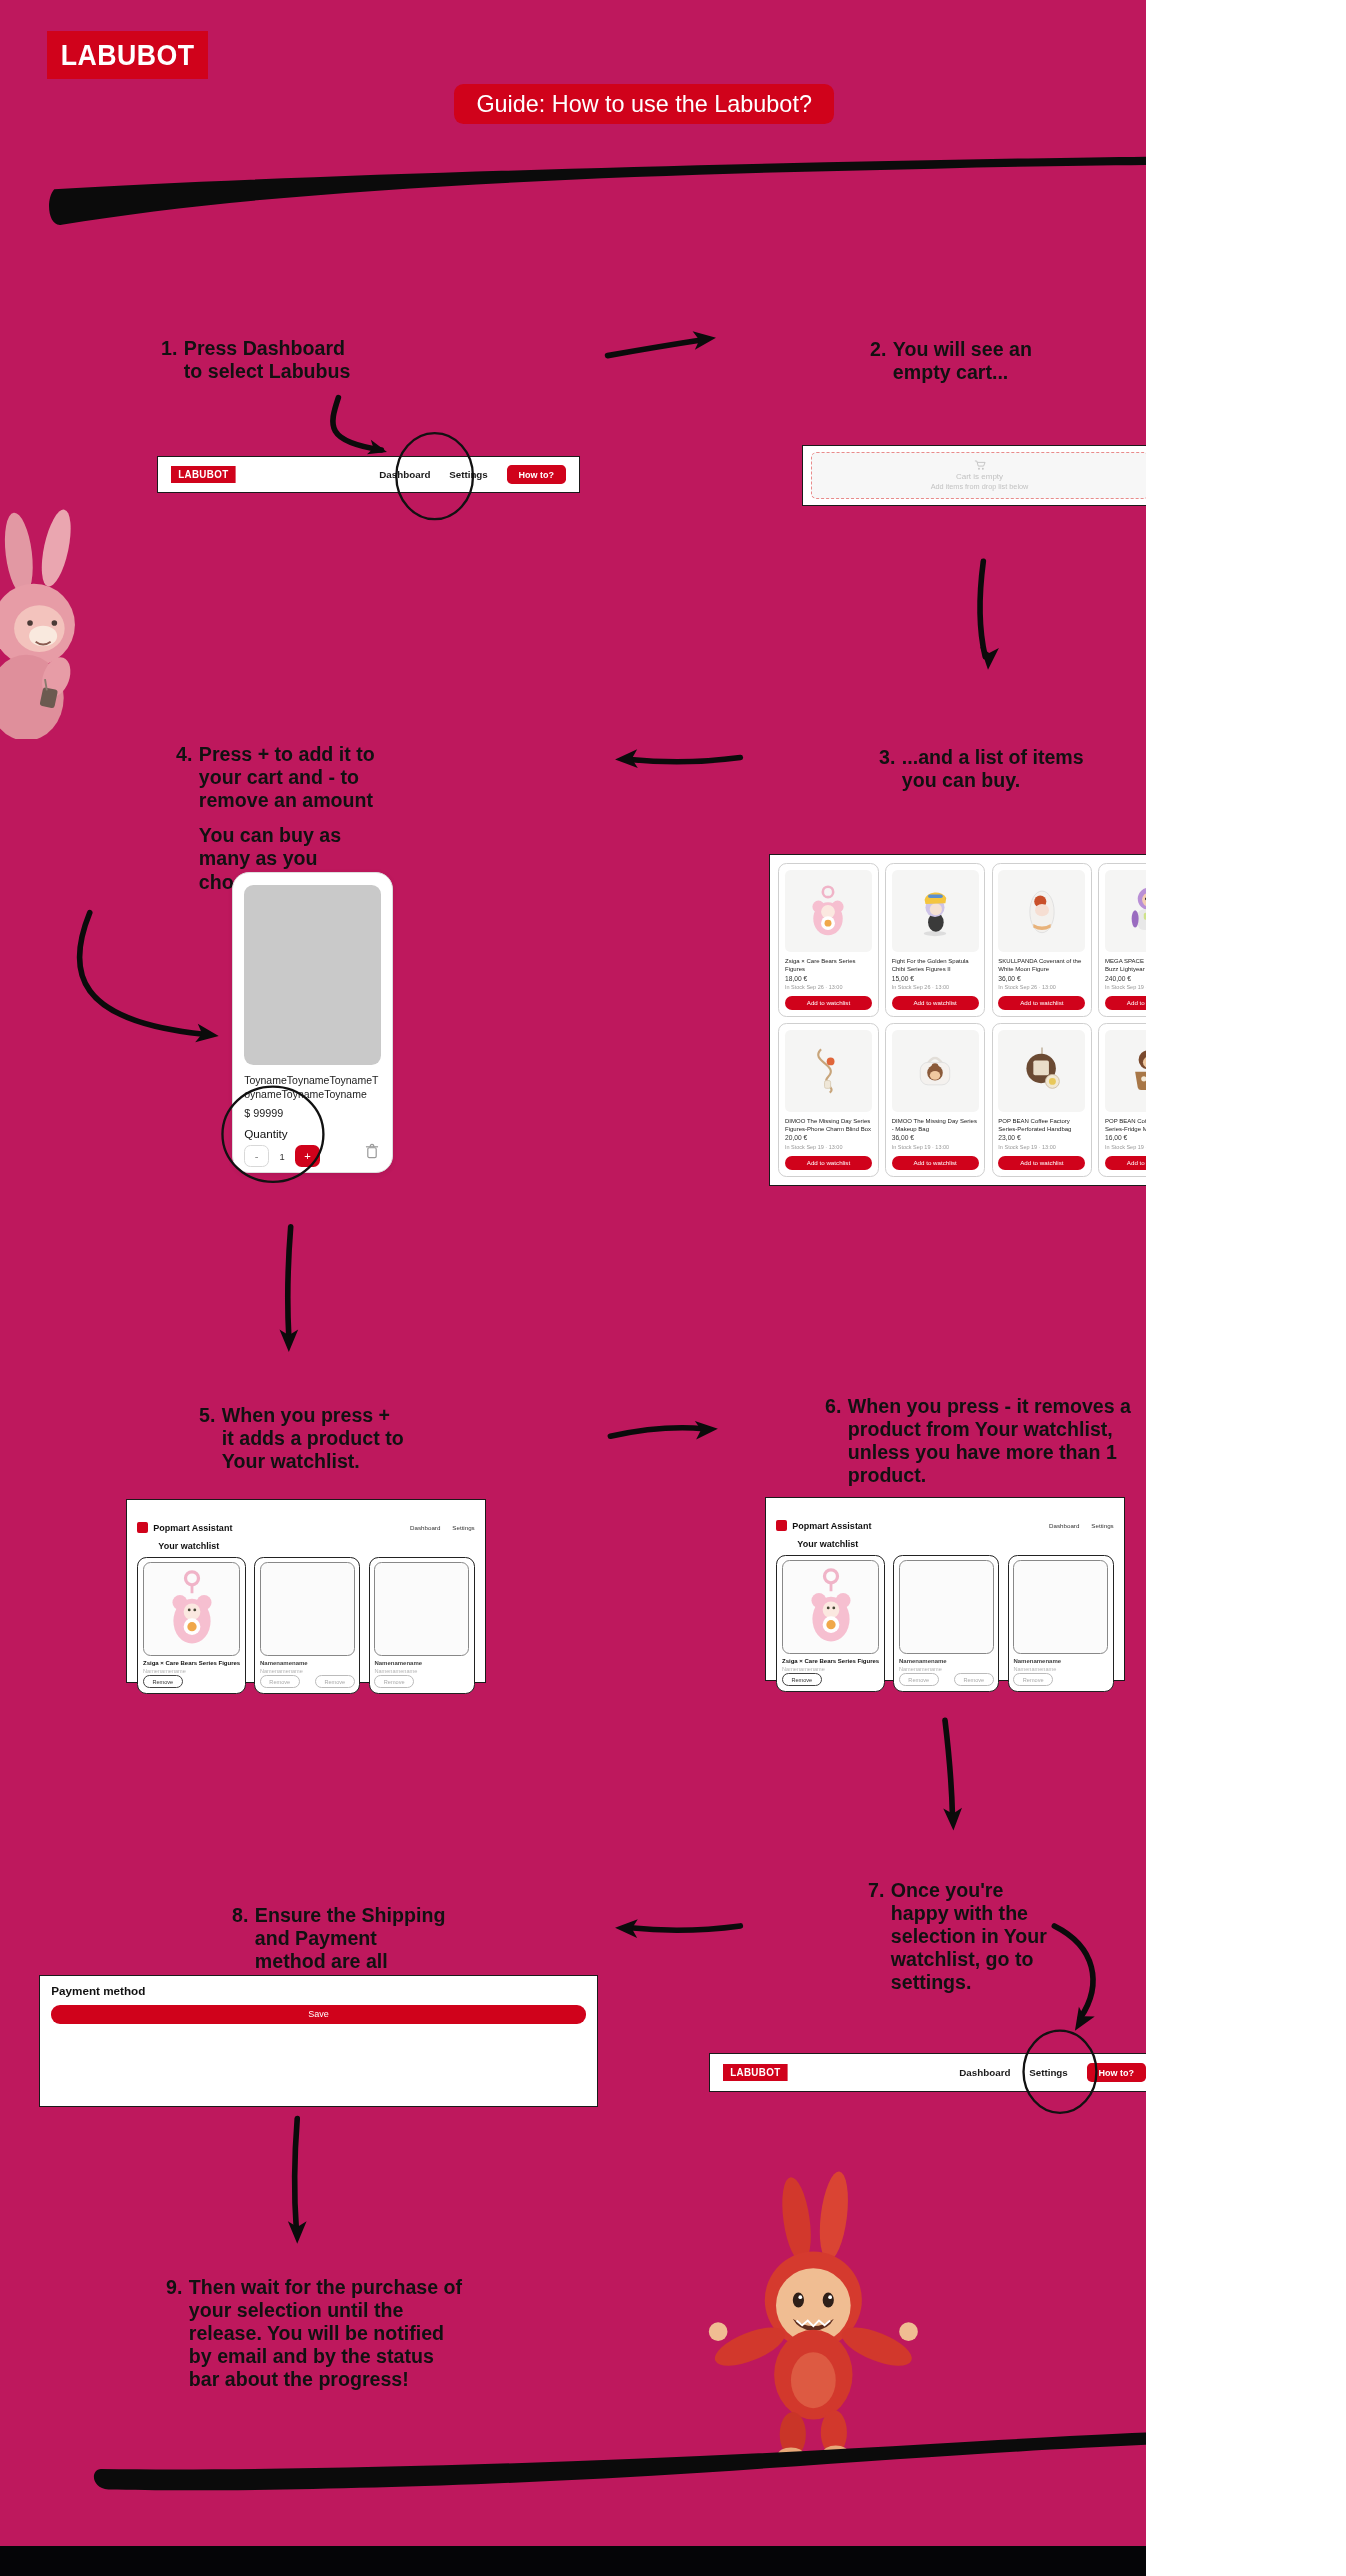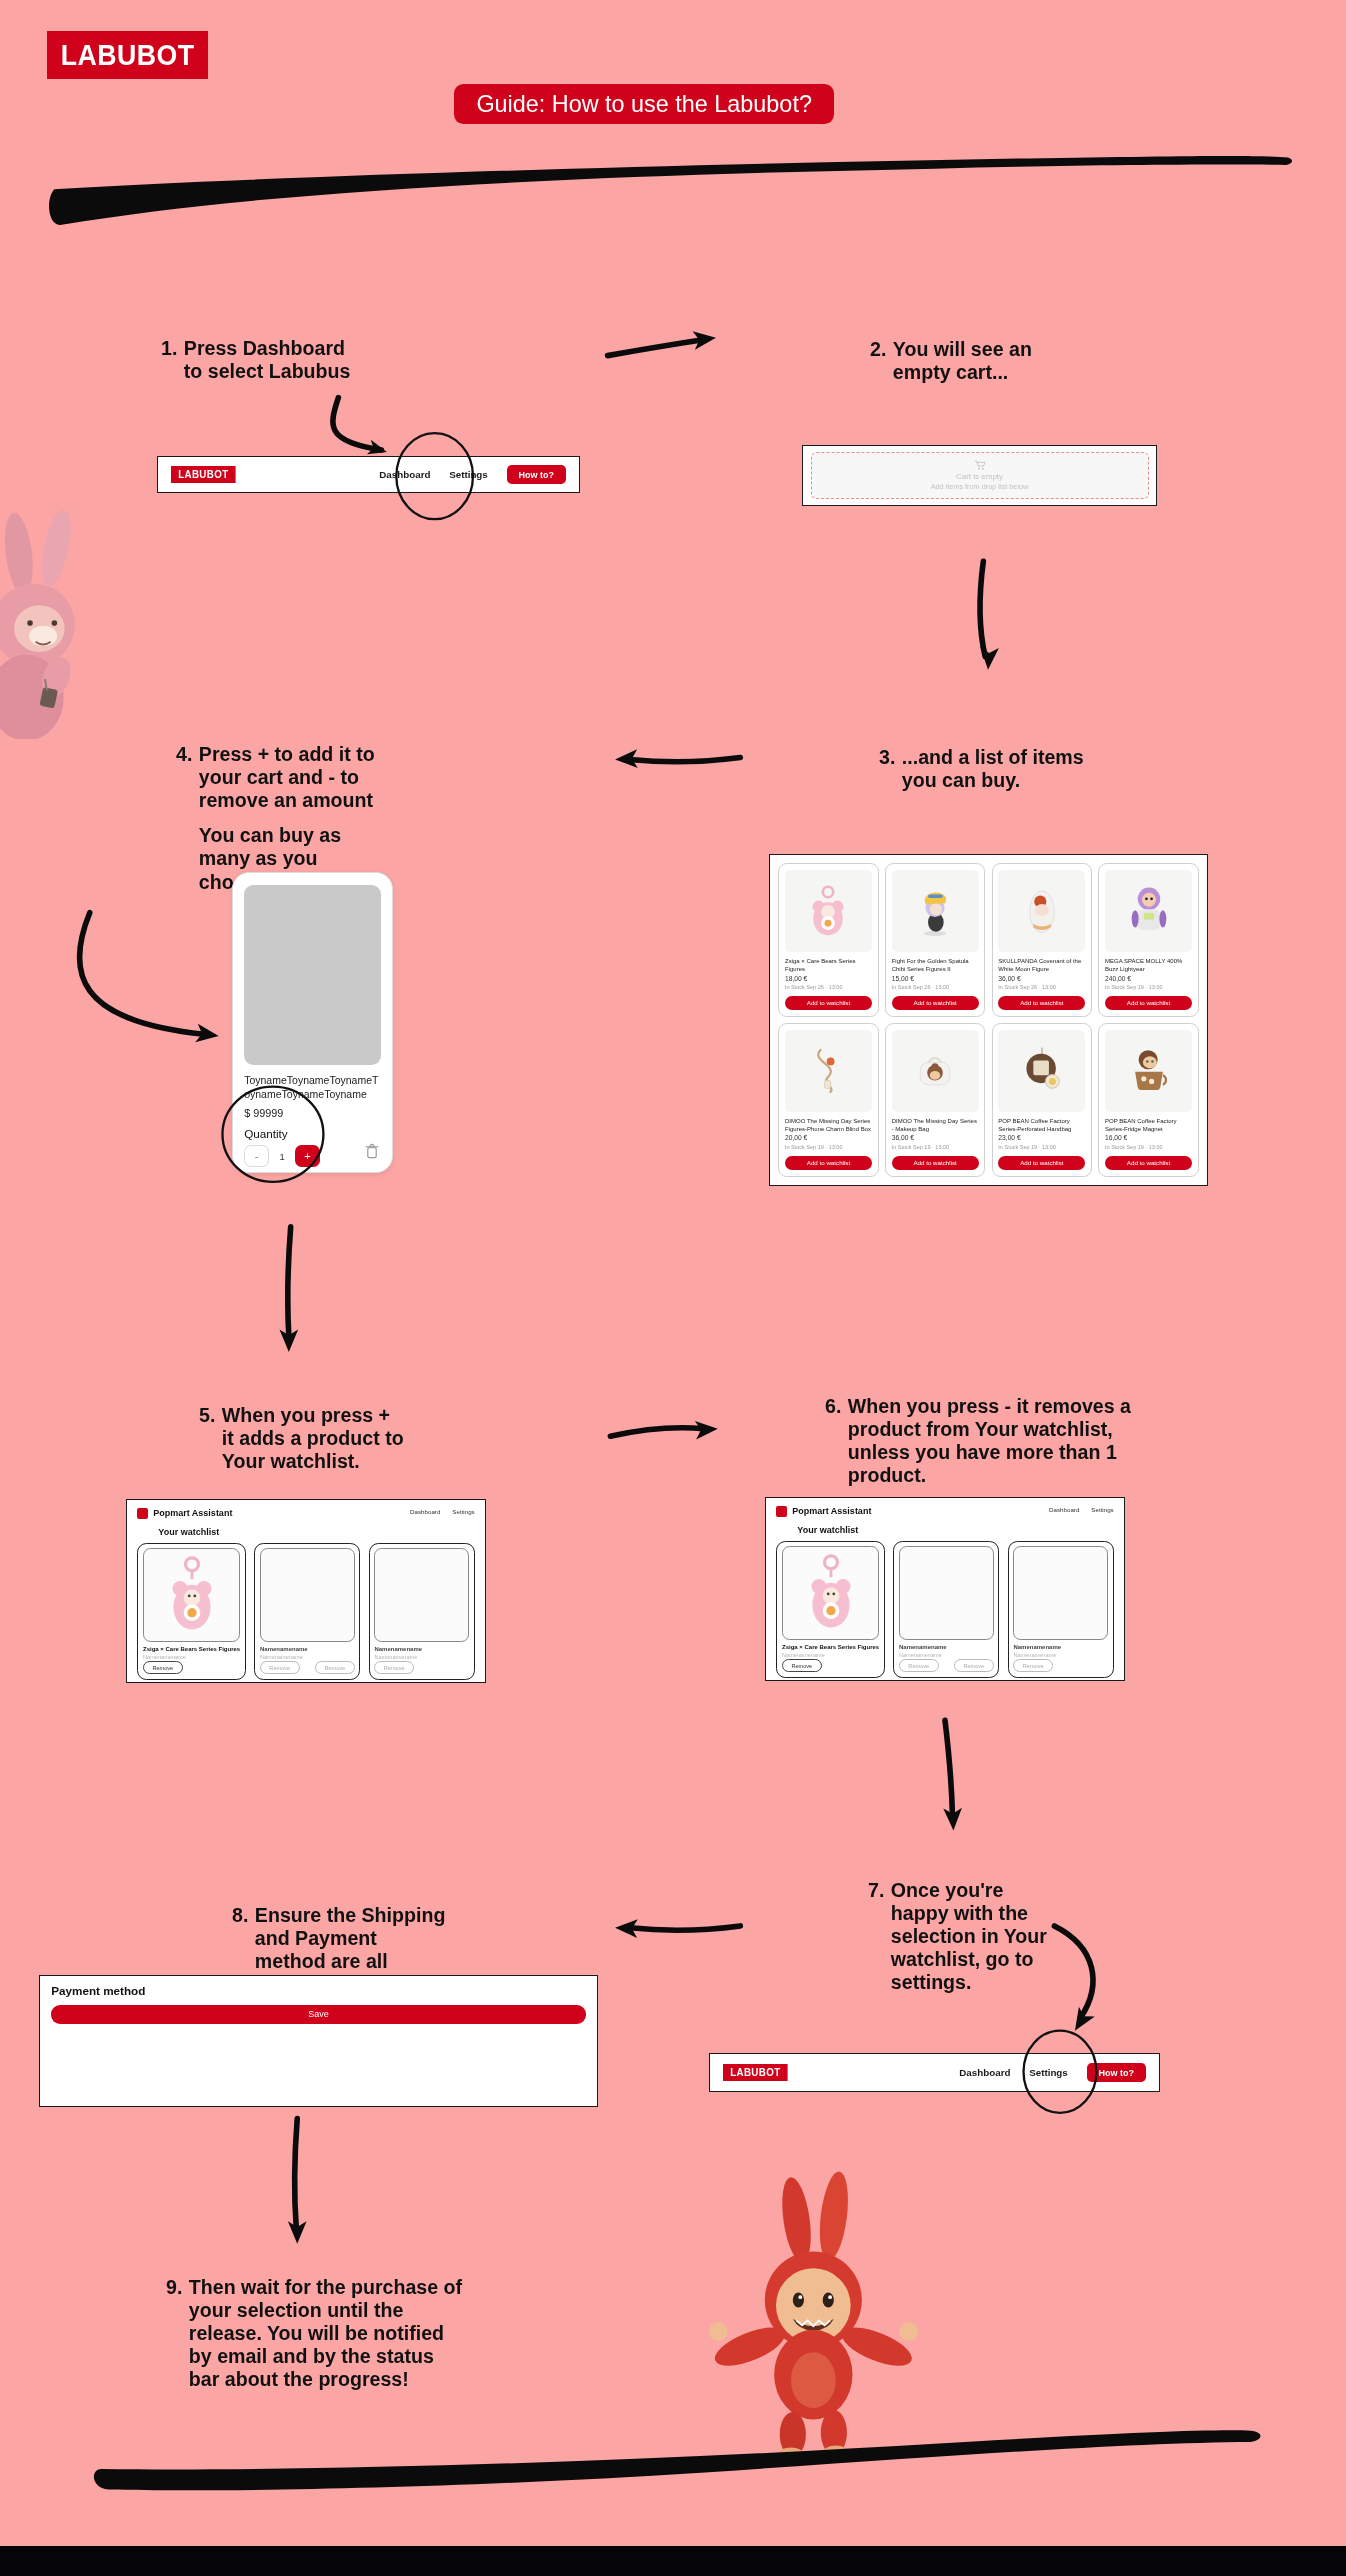--- a/index.html
+++ b/index.html
@@ -1,21 +1,21 @@
 <!DOCTYPE html>
 <html style="font-size:15px"><head>
 <meta charset="utf-8">
 <style>
   :root{
     --red:#d0021b;
     --ink:#111;
   }
   *{box-sizing:border-box;margin:0;padding:0;}
   body{font-family:"Liberation Sans","DejaVu Sans",sans-serif;background:#fff;}
-  #canvas{position:relative;width:1346px;height:2576px;background:#fca5a5;overflow:hidden;}
+  #canvas{position:relative;width:1146px;height:2576px;background:#be185d;overflow:hidden;}
 
   
   .main-logo{position:absolute;left:47px;top:31px;background:var(--red);color:#fff;
     font-weight:bold;font-size:29px;padding:7.5px 15px;letter-spacing:0.5px;
     transform:scaleX(.92);transform-origin:left center;}
   .title-banner{position:absolute;left:454px;top:84px;background:var(--red);color:#fff;
     font-size:23.4px;font-weight:500;padding:6.5px 22.4px;border-radius:9.4px;}
 
   
   .step{position:absolute;display:flex;gap:6.5px;font-weight:bold;color:var(--ink);
@@ -67,21 +67,21 @@
   .qty-minus{width:25px;height:21.5px;border:1.4px solid #d8d8d8;border-radius:6.5px;
     color:#888;font-size:11.2px;display:flex;align-items:center;justify-content:center;background:#fff;}
   .qty-val{font-size:9.4px;color:#333;}
   .qty-plus{width:25px;height:21.5px;background:var(--red);border-radius:6.5px;color:#fff;
     font-size:11.2px;display:flex;align-items:center;justify-content:center;}
   .demo-trash{position:absolute;right:13px;bottom:13px;}
 
   
   .wl-shot{position:absolute;width:360px;height:184px;background:#fff;
     border:1.9px solid #1a1a1a;padding:8.4px 10.3px;}
-  .wl-head{display:flex;}
+  .wl-head{display:flex;align-items:center;margin-top:14px;}
   .wl-sq{width:10.3px;height:10.3px;background:var(--red);border-radius:1.9px;margin-right:5.6px;}
   .wl-title{font-size:9px;font-weight:bold;color:#111;}
   .wl-nav{margin-left:auto;display:flex;gap:12px;font-size:6.2px;color:#333;}
   .wl-h2{font-size:9px;font-weight:bold;margin-top:8.4px;color:#111;margin-left:21px;}
   .wl-cards{display:flex;gap:8.4px;margin-top:5.6px;}
   .wl-card{width:109px;height:137px;border:1.4px solid #222;border-radius:9.4px;
     padding:4.7px;display:flex;flex-direction:column;background:#fff;}
   .wl-img{border:0.9px solid #888;border-radius:7.5px;height:94px;background:#fbfbfb;
     display:flex;align-items:center;justify-content:center;overflow:hidden;}
   .wl-name{font-size:6px;font-weight:bold;color:#111;margin-top:3.7px;white-space:nowrap;overflow:hidden;}

